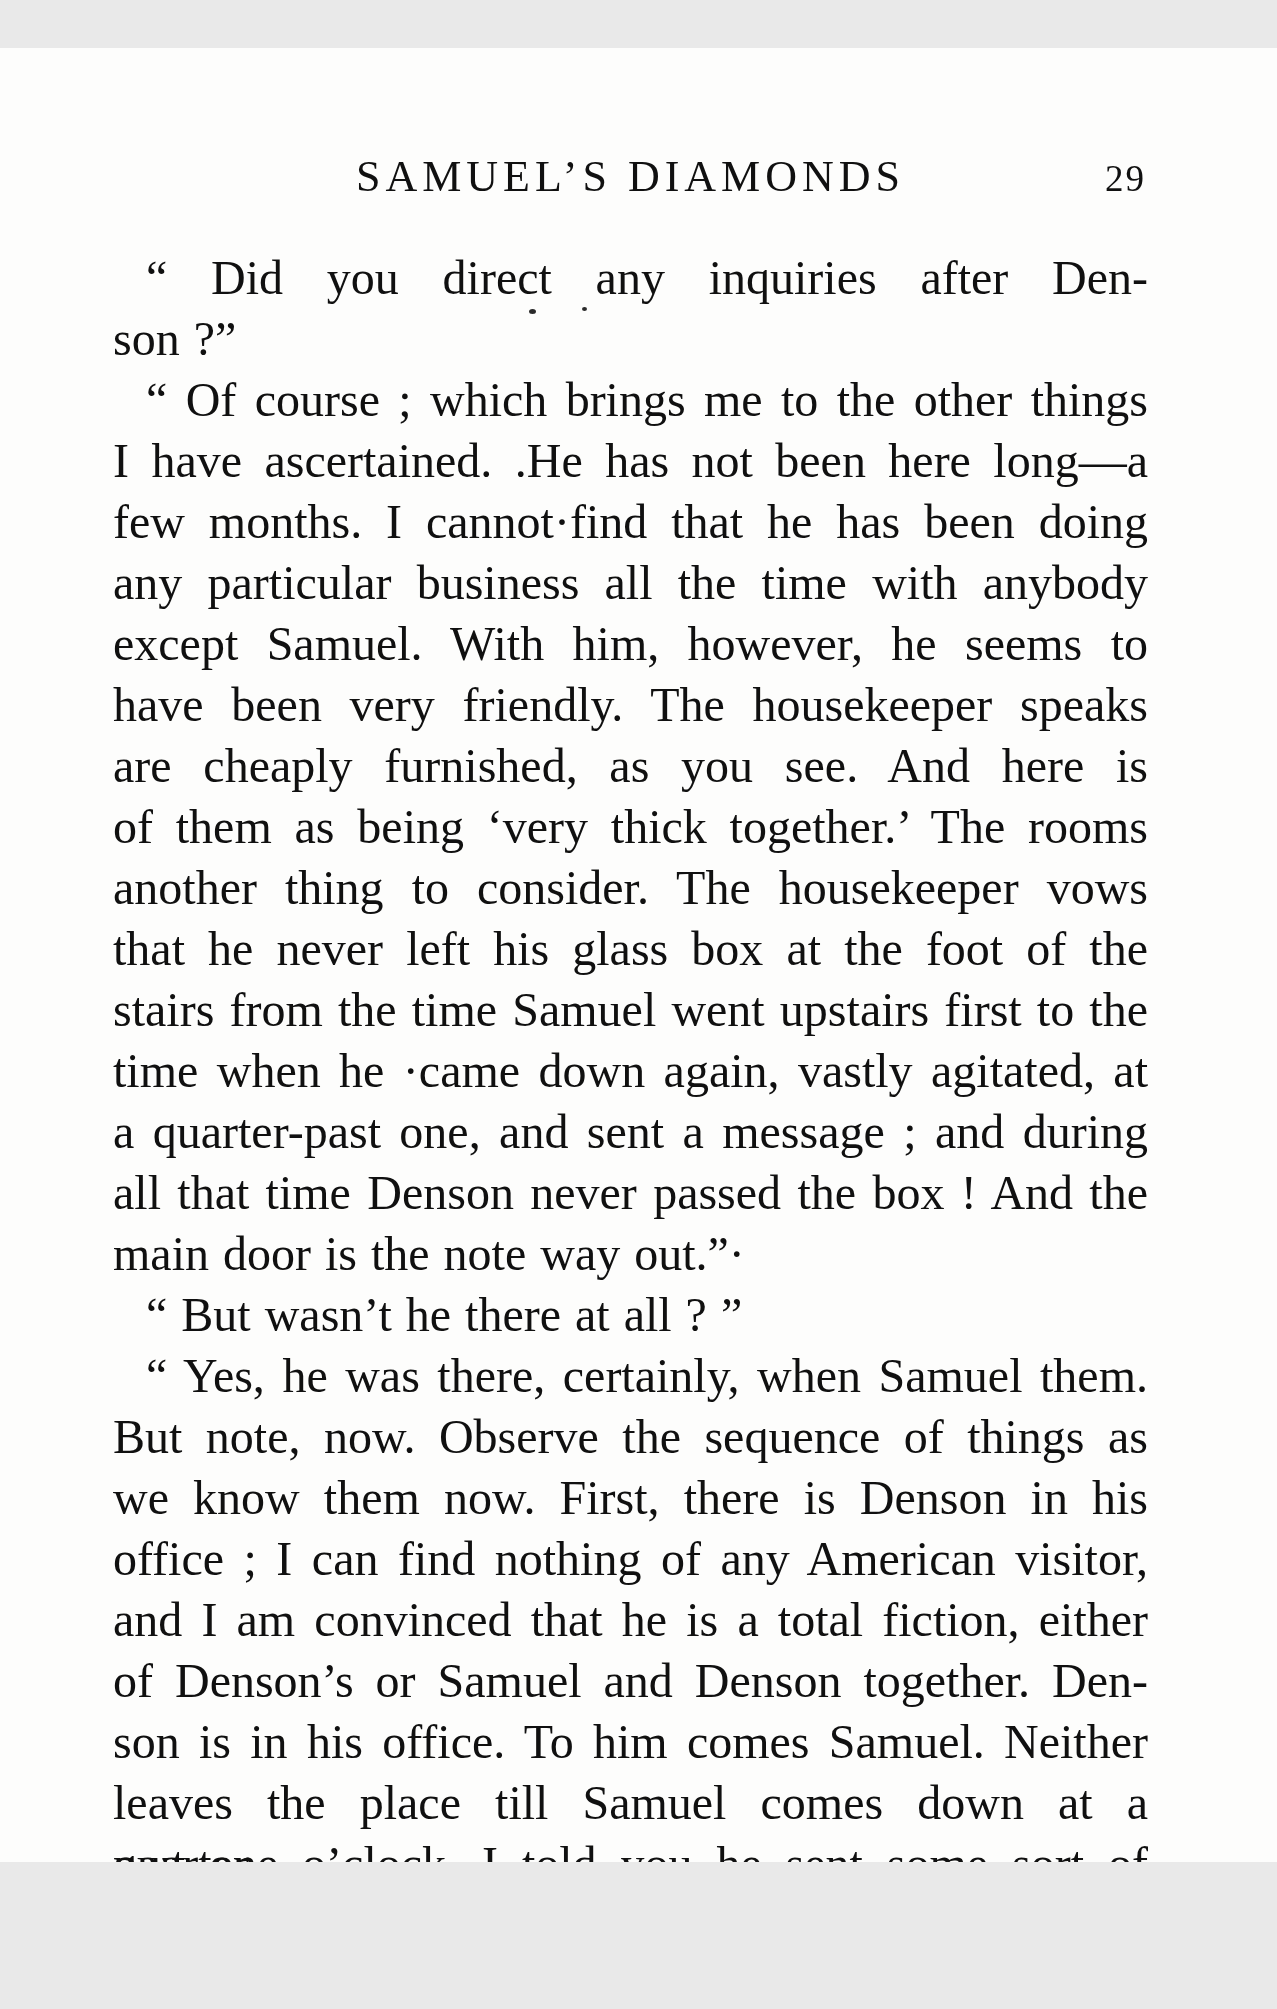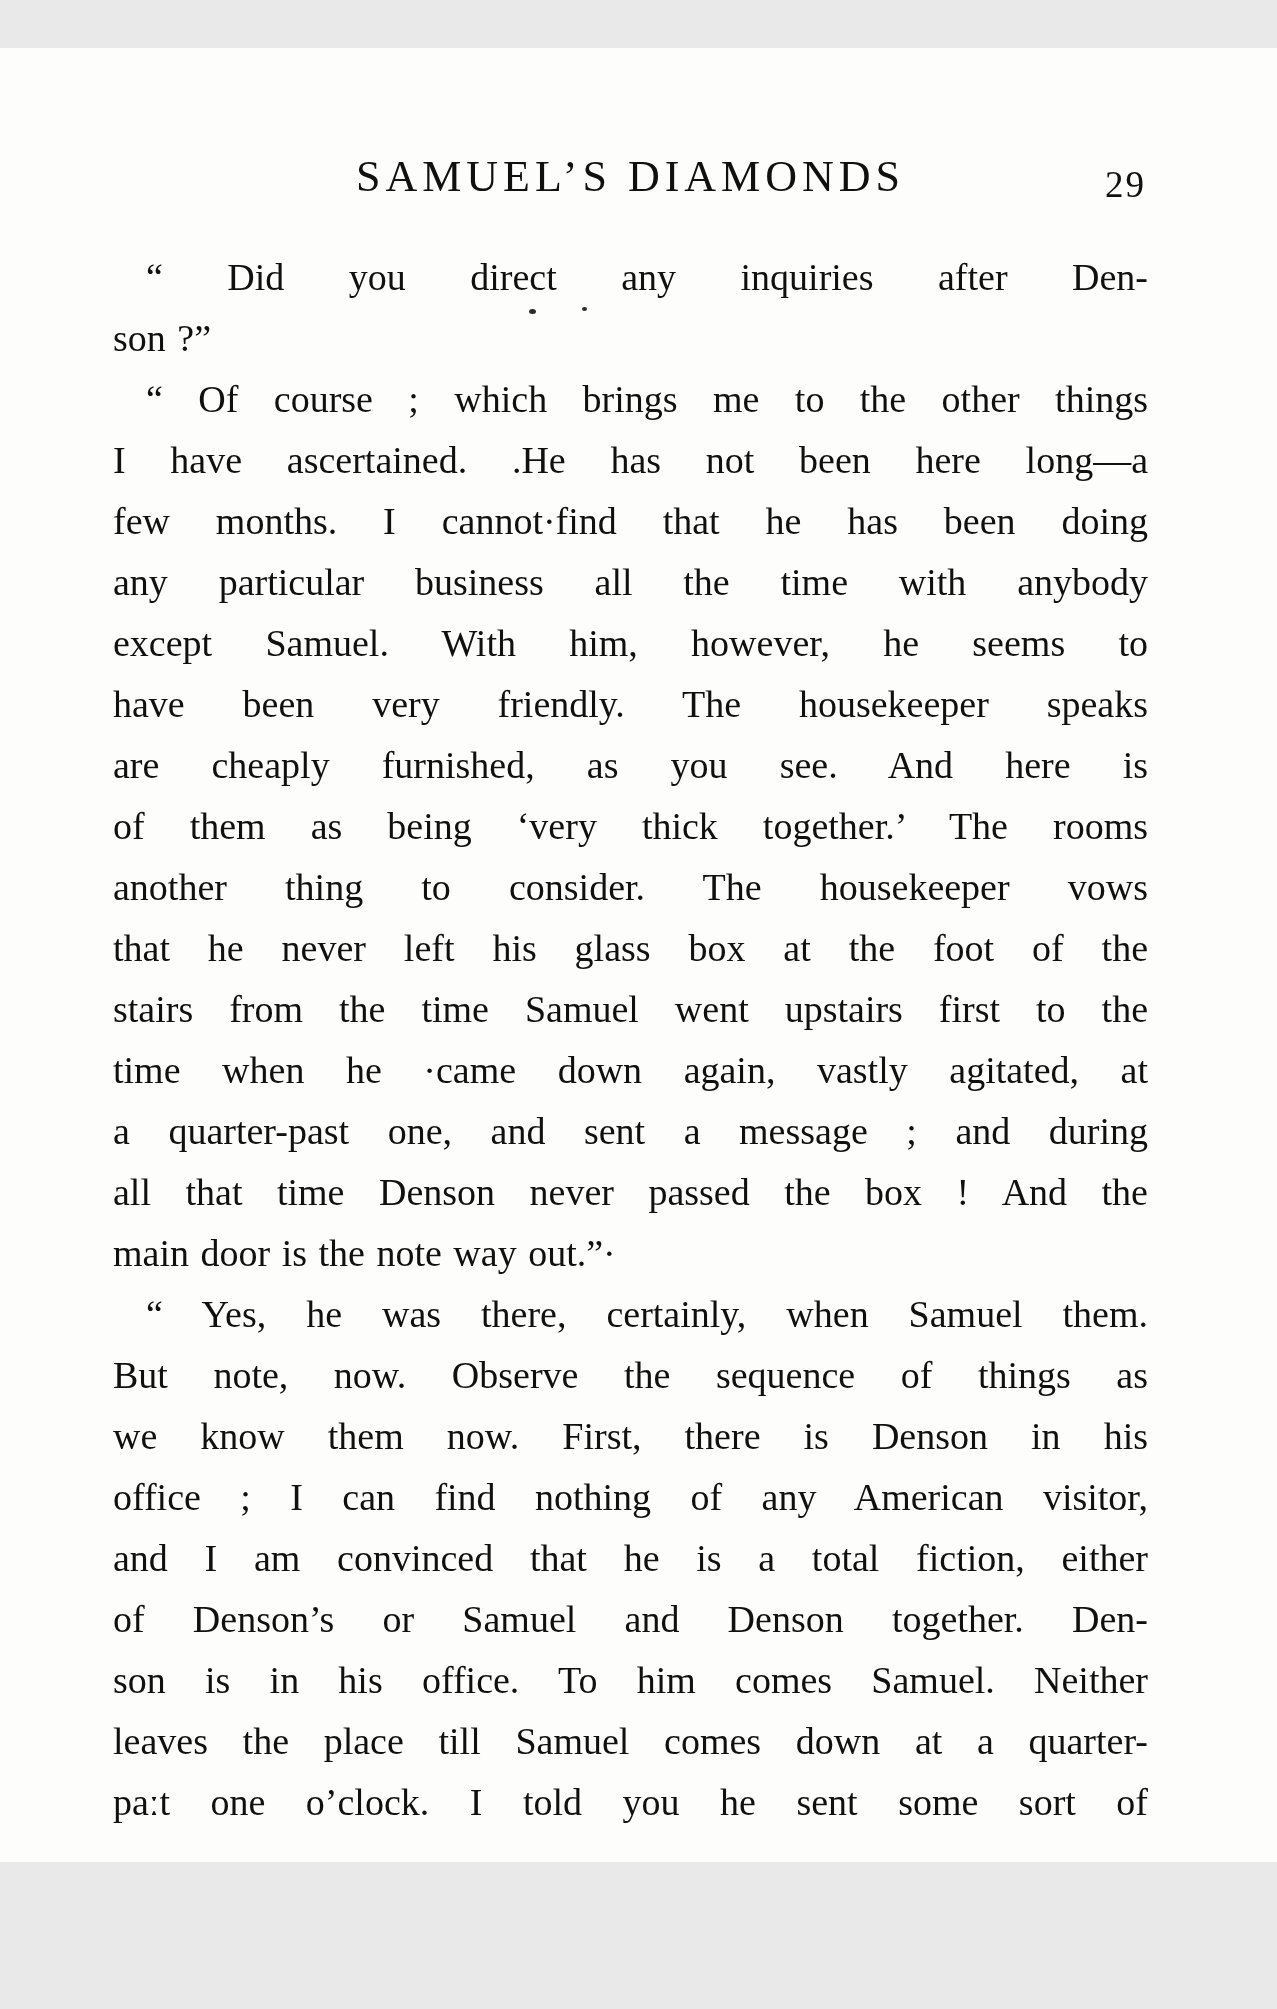--- a/index.html
+++ b/index.html
@@ -28,31 +28,31 @@
   .running-title{
     position:absolute;
     left:0;right:0;top:0;
     text-align:center;
     font-size:44px;
     letter-spacing:5px;
     white-space:nowrap;
   }
   .page-number{
     position:absolute;
-    right:2px;top:12px;
+    right:2px;top:6px;
     font-size:37px;
     letter-spacing:2px;
   }
   .body-text{
     position:absolute;
     left:113px;top:199px;
     width:1035px;
   }
   .line{
-    font-size:38px;
+    font-size:48px;
     line-height:61px;
     height:61px;
     text-align:left;
     overflow:visible;
     word-spacing:2px;
   }
   .line.justify{
     text-align:justify;
     text-align-last:justify;
   }
@@ -91,20 +91,21 @@
       <div class="line justify"><span>have been very friendly. The housekeeper speaks</span></div>
       <div class="line justify"><span>are cheaply furnished, as you see. And here is</span></div>
       <div class="line justify"><span>of them as being ‘very thick together.’ The rooms</span></div>
       <div class="line justify"><span>another thing to consider. The housekeeper vows</span></div>
       <div class="line justify"><span>that he never left his glass box at the foot of the</span></div>
       <div class="line justify"><span>stairs from the time Samuel went upstairs first to the</span></div>
       <div class="line justify"><span>time when he ·came down again, vastly agitated, at</span></div>
       <div class="line justify"><span>a quarter-past one, and sent a message ; and during</span></div>
       <div class="line justify"><span>all that time </span><span class="italic">Denson never passed the box !</span><span> And the</span></div>
       <div class="line"><span>main door is the note way out.”·</span></div>
+      <div class="line indent"><span>“ But wasn’t he there at all ? ”</span></div>
       <div class="line indent justify"><span>“ Yes, he was there, certainly, when Samuel them.</span></div>
       <div class="line justify"><span>But note, now. Observe the sequence of things as</span></div>
       <div class="line justify"><span>we know them now. First, there is Denson in his</span></div>
       <div class="line justify"><span>office ; I can find nothing of any American visitor,</span></div>
       <div class="line justify"><span>and I am convinced that he is a total fiction, either</span></div>
       <div class="line justify"><span>of Denson’s or Samuel and Denson together. Den-</span></div>
       <div class="line justify"><span>son is in his office. To him comes Samuel. Neither</span></div>
       <div class="line justify"><span>leaves the place till Samuel comes down at a quarter-</span></div>
       <div class="line justify"><span>paːt one o’clock. I told you he sent some sort of</span></div>
     </div>

